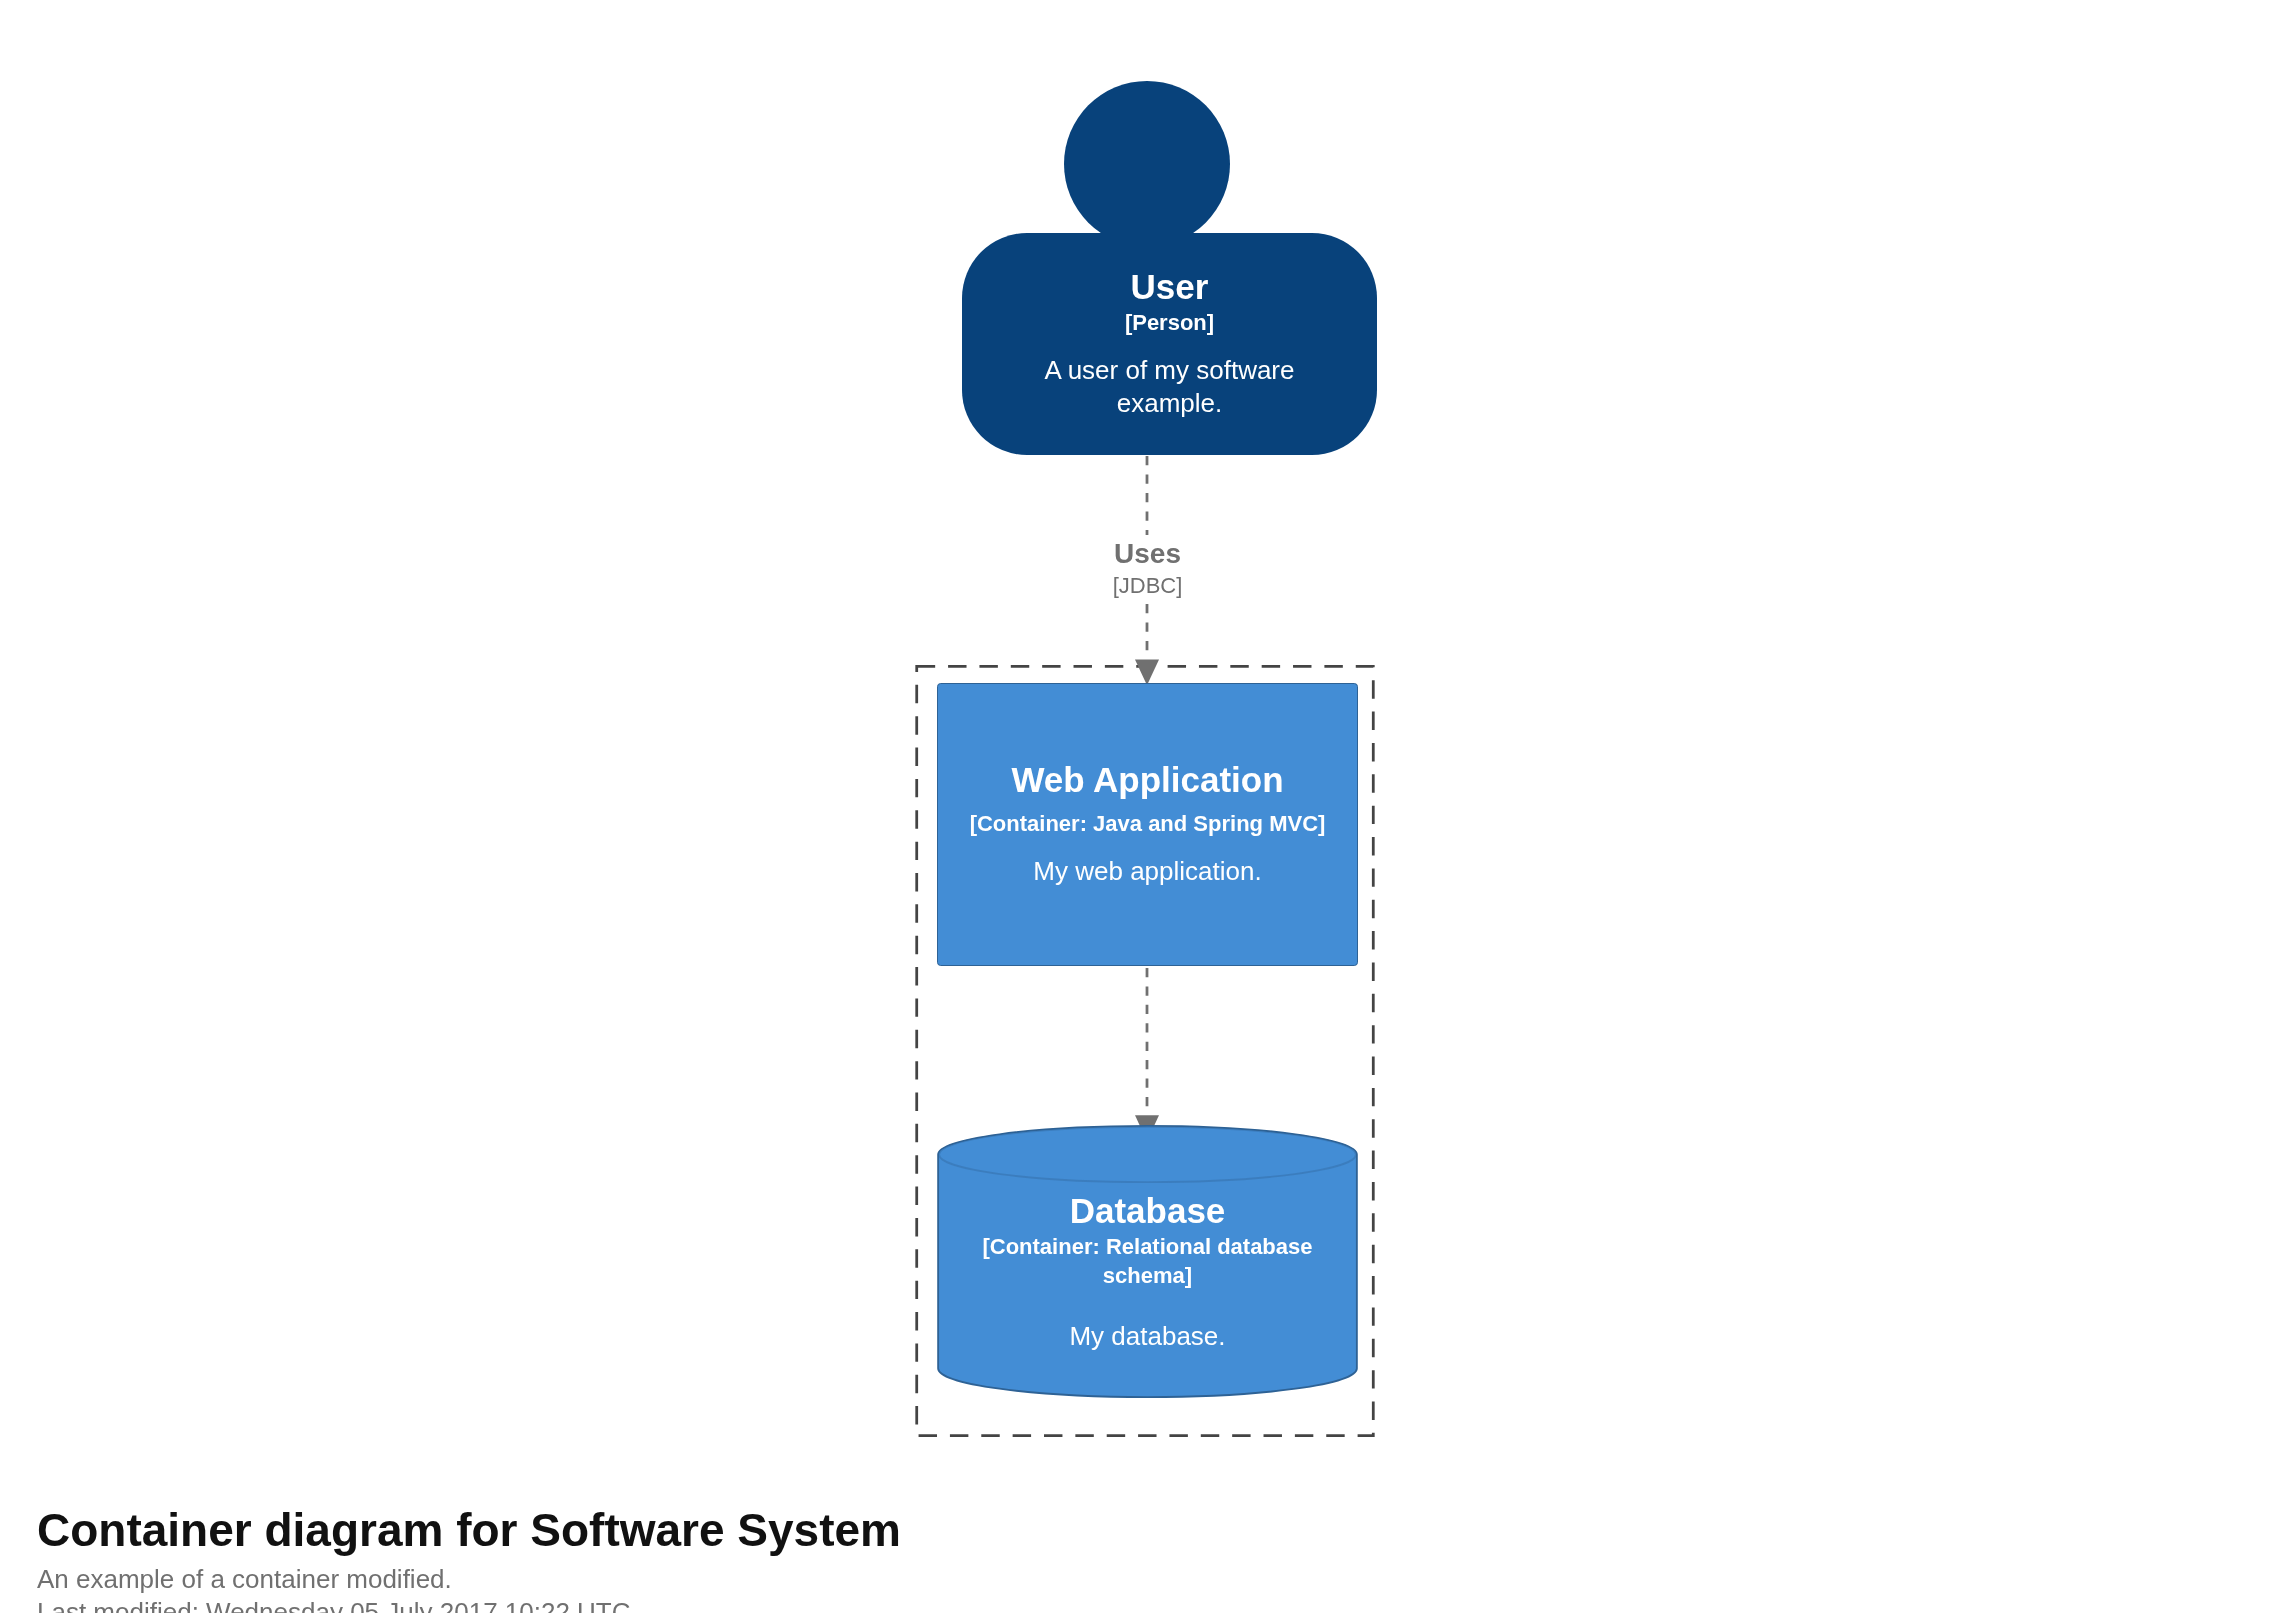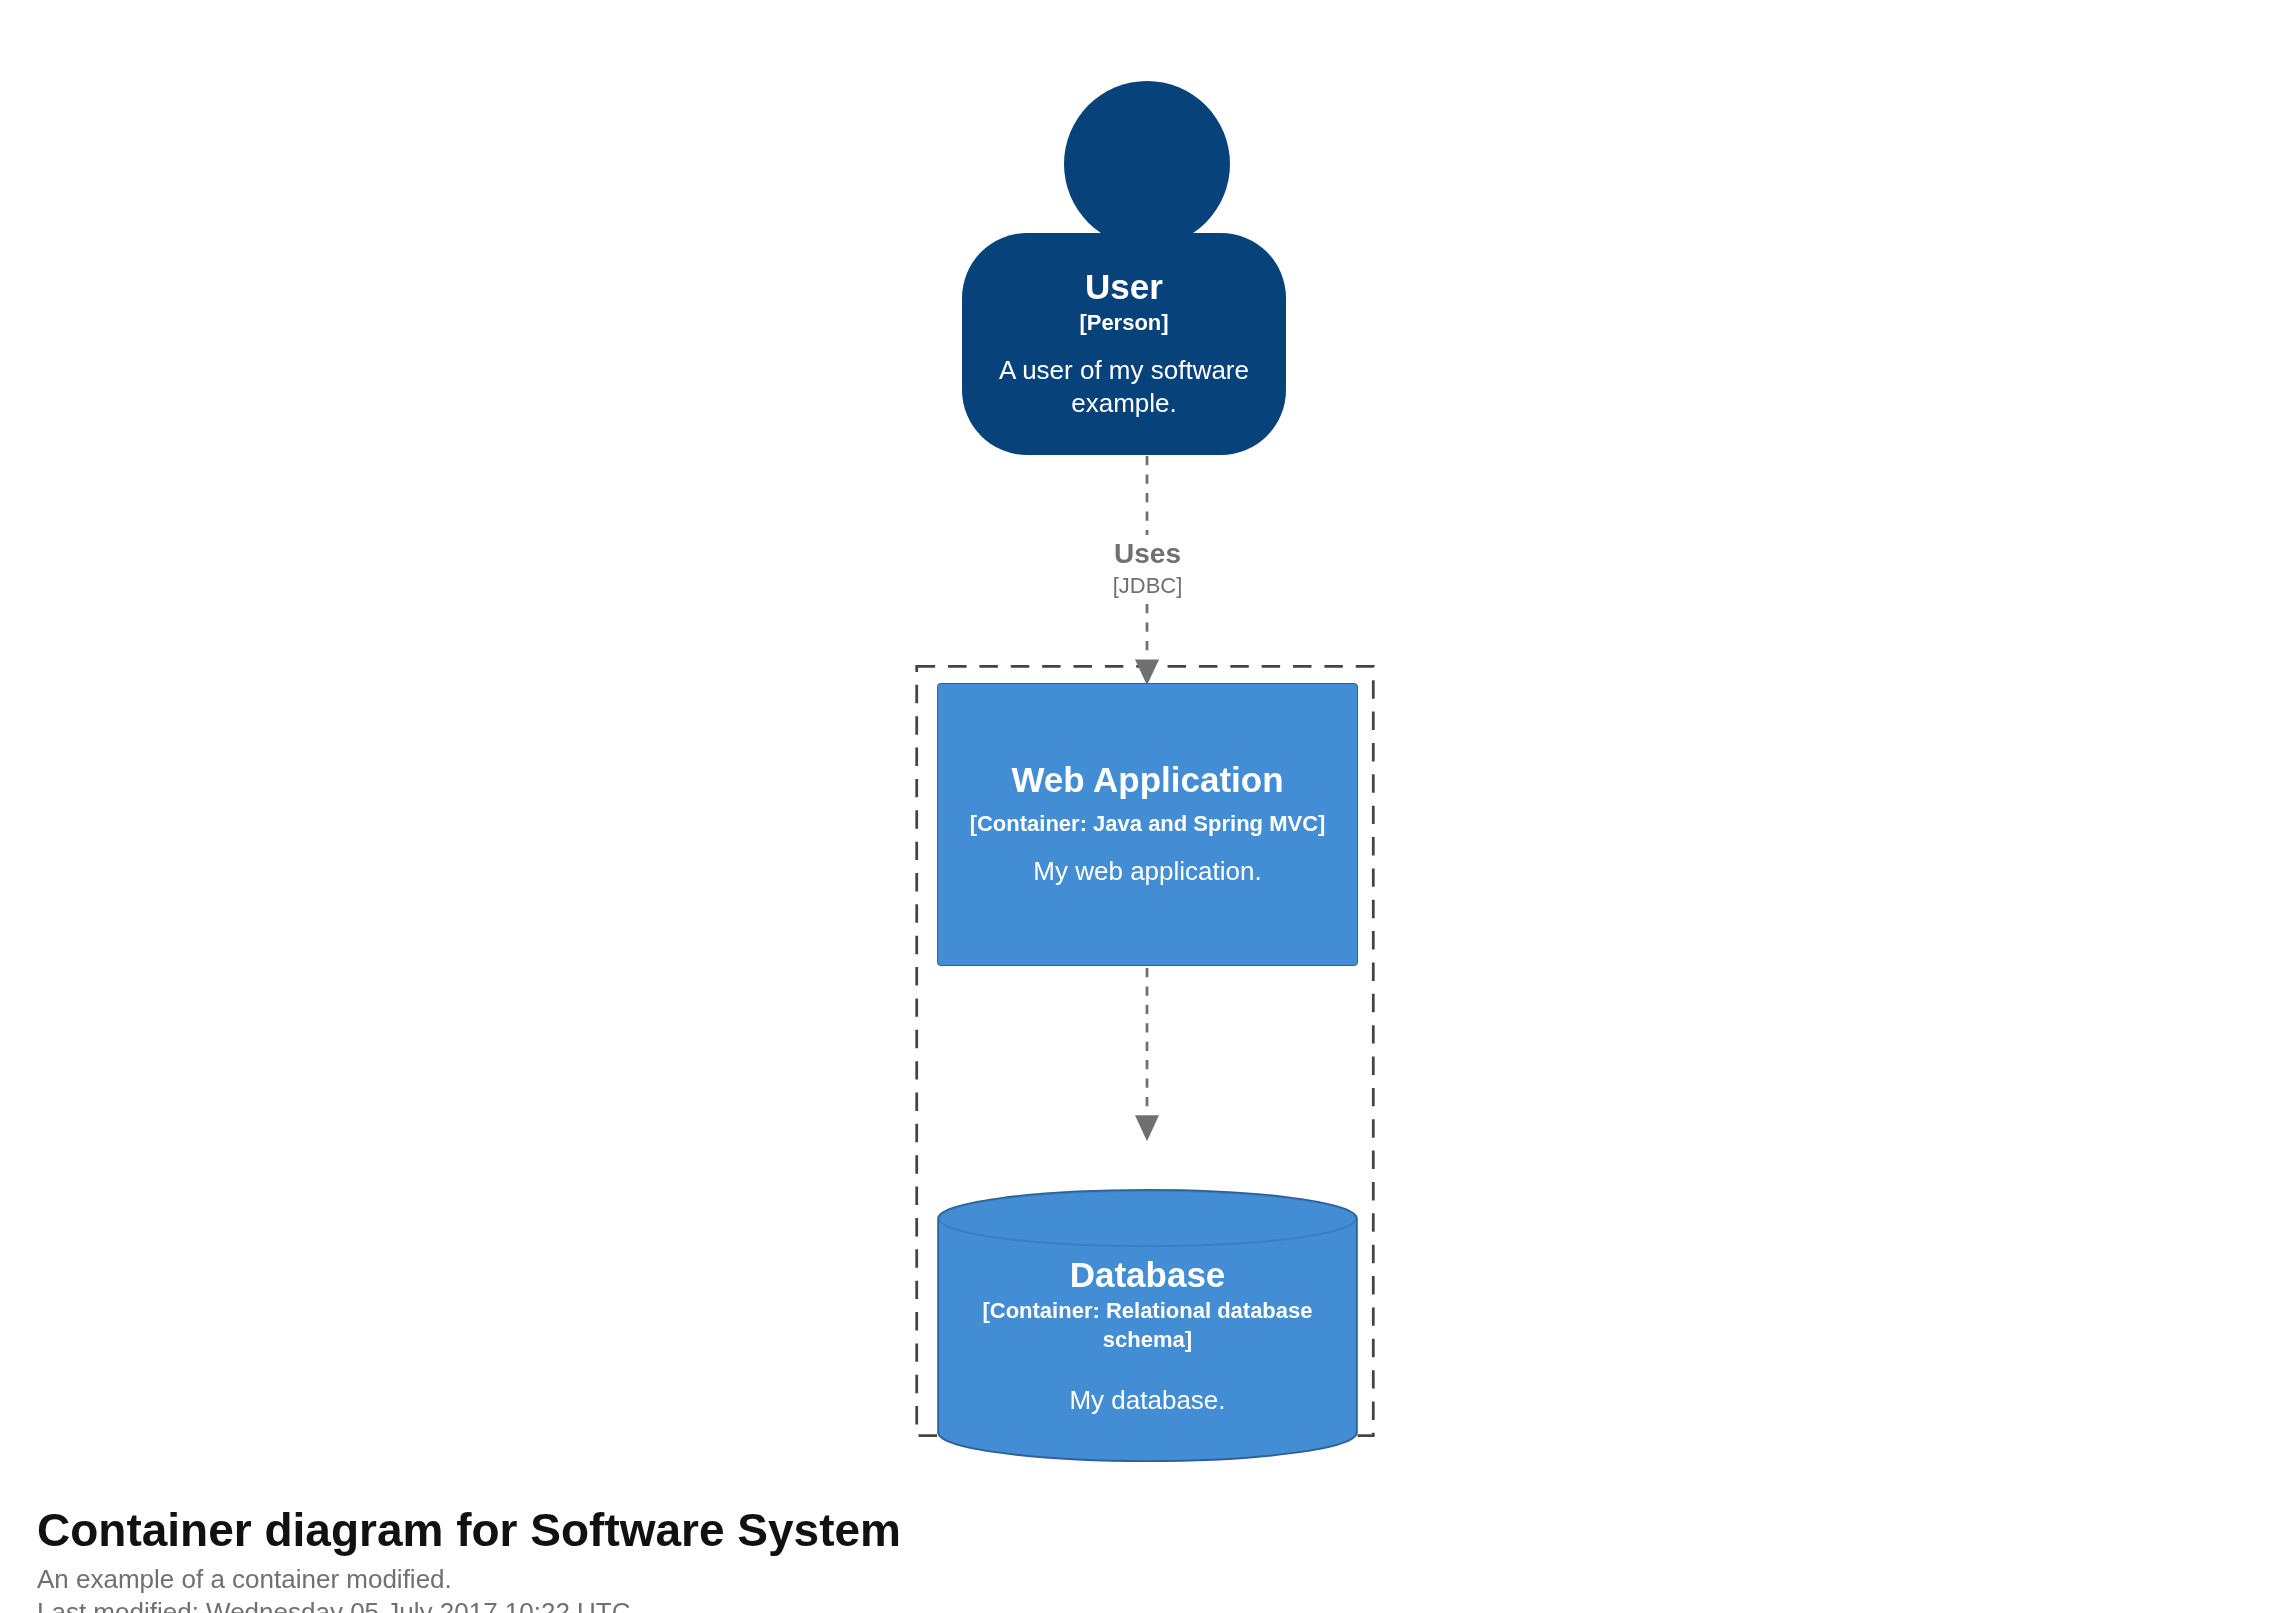--- a/index.html
+++ b/index.html
@@ -16,21 +16,21 @@
   html,body{background:#ffffff}
   body{font-family:"Liberation Sans","DejaVu Sans",sans-serif;}
   .canvas{position:relative;width:2289px;height:1613px;background:#ffffff;overflow:hidden}
 
   
   .person-head{
     position:absolute;left:1064px;top:81px;width:166px;height:166px;
     border-radius:50%;background:var(--person-bg);
   }
   .person-body{
-    position:absolute;left:962px;top:233px;width:324px;height:222px;
+    position:absolute;left:962px;top:233px;width:415px;height:222px;
     border-radius:65px;background:var(--person-bg);
     display:flex;flex-direction:column;align-items:center;justify-content:flex-start;
     padding-top:33px;text-align:center;color:var(--text-on-shape);
   }
   .el-name{font-size:35px;font-weight:700;line-height:42px;color:var(--text-on-shape)}
   .el-meta{font-size:22px;font-weight:600;line-height:29.5px;color:var(--text-on-shape)}
   .el-desc{font-size:26px;font-weight:400;line-height:33px;color:var(--text-on-shape)}
   .person-body .el-desc{max-width:314px;margin-top:16.6px}
 
   
@@ -38,21 +38,21 @@
 
   
   .webapp-box{
     position:absolute;left:937px;top:683px;width:421px;height:283px;
     background:var(--container-bg);border:1.8px solid var(--container-border);border-radius:3.7px;
     display:flex;flex-direction:column;align-items:center;justify-content:center;
     text-align:center;color:var(--text-on-shape);padding-bottom:1.8px;gap:8px;
   }
   .webapp-box .el-desc{margin-top:9px}
 
-  .database{position:absolute;left:937px;top:1189px;width:478px;height:273px}
+  .database{position:absolute;left:937px;top:1125px;width:478px;height:273px}
   .database-svg{position:absolute;left:0;top:0;width:421px;height:273px}
   .database-text{
     position:absolute;left:0;top:18.5px;width:421px;height:255px;
     display:flex;flex-direction:column;align-items:center;justify-content:center;
     text-align:center;color:var(--text-on-shape);
   }
   .database-text .el-desc{margin-top:29px}
 
   
   .rel-arrow{position:absolute;width:28px}

